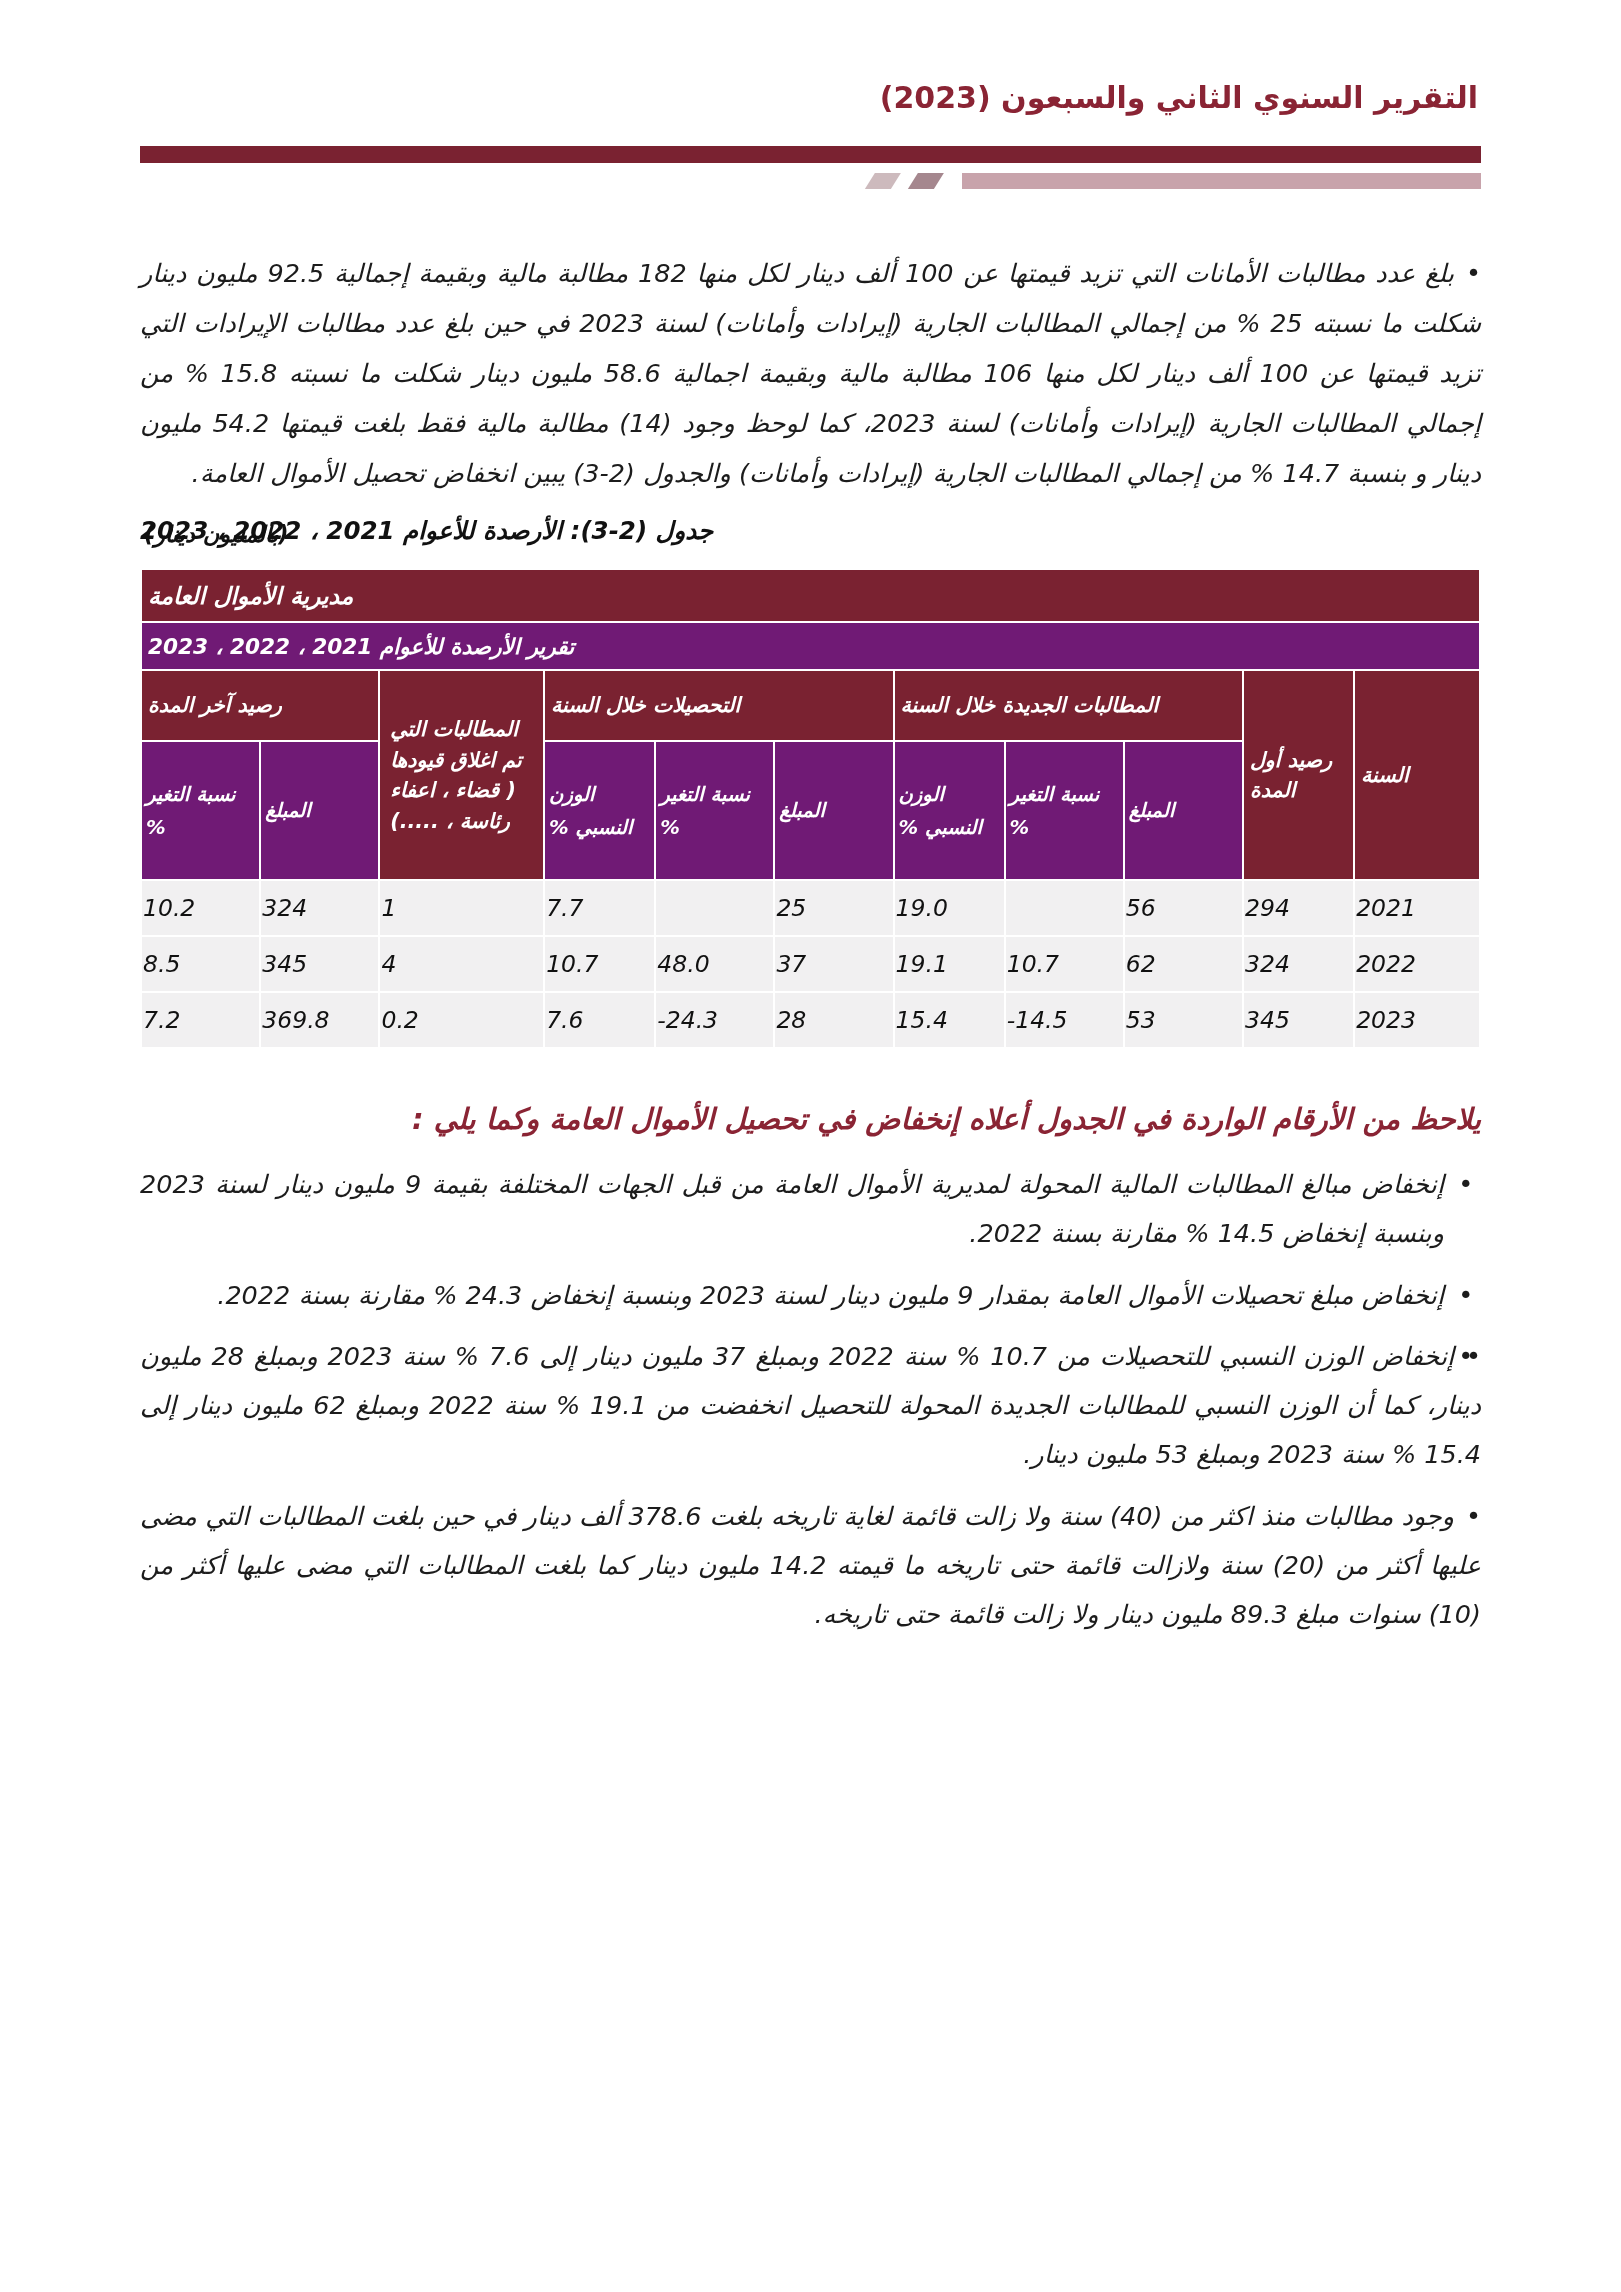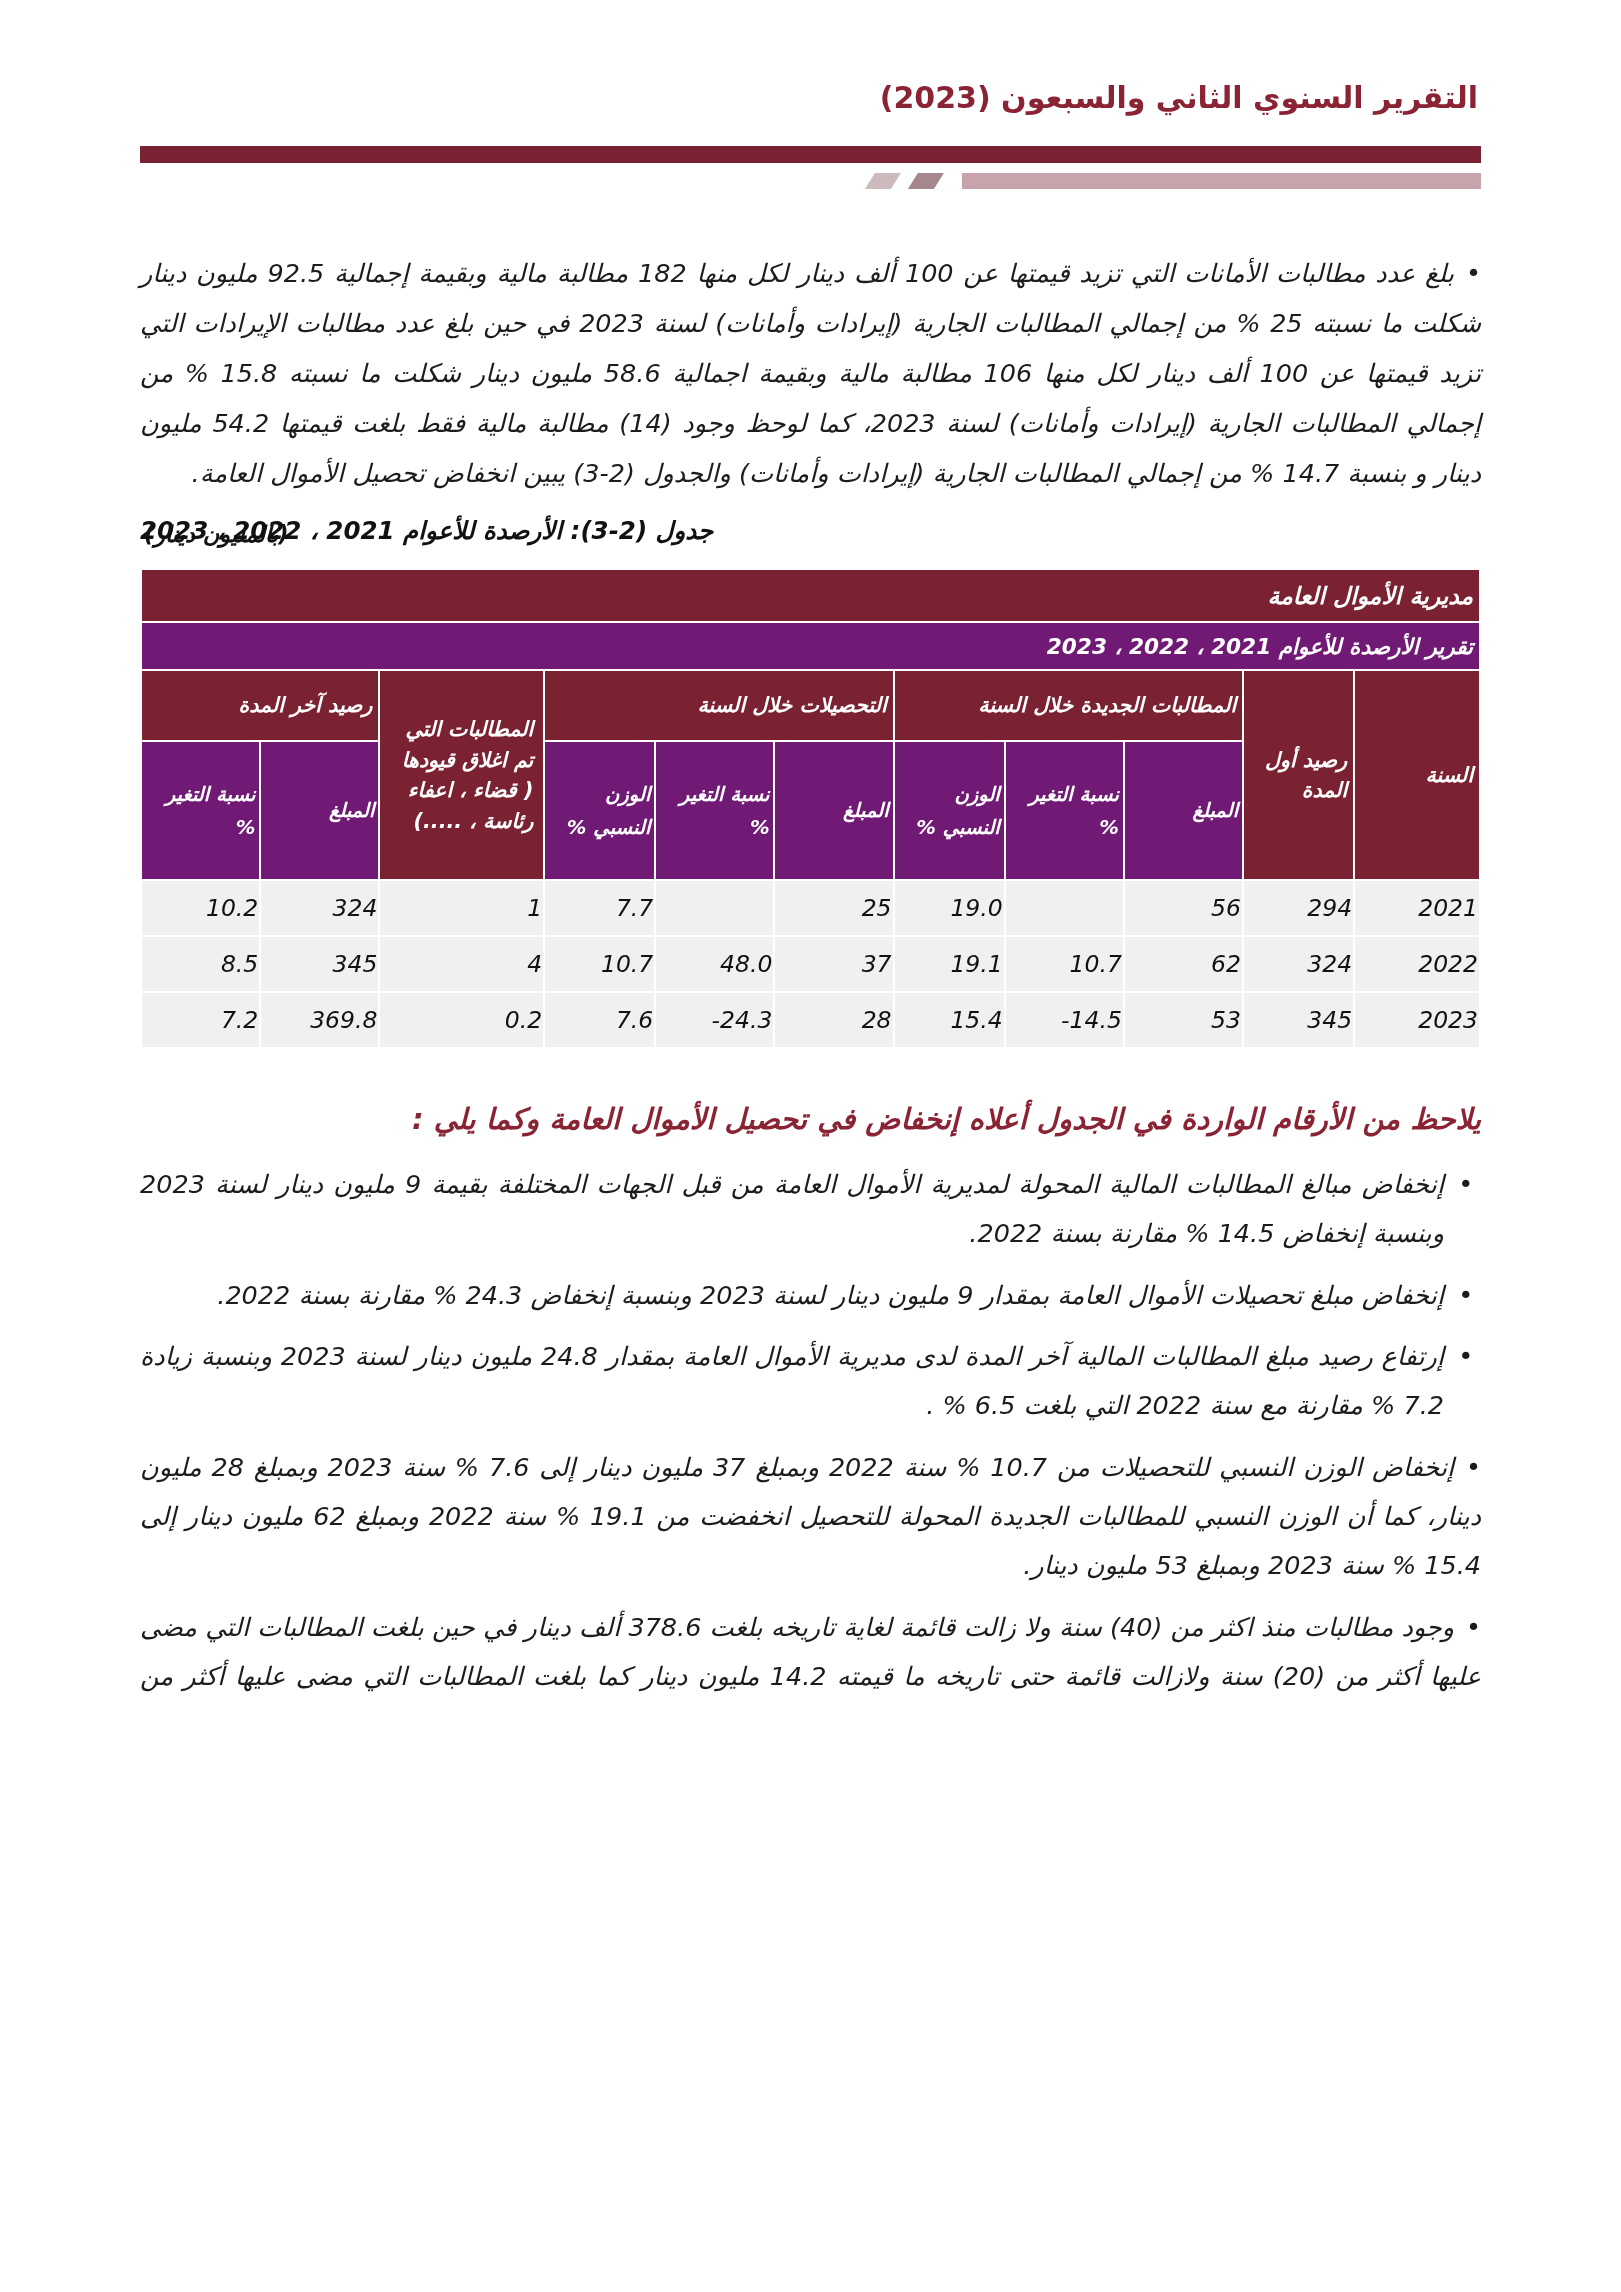--- a/index.html
+++ b/index.html
@@ -53,21 +53,21 @@
     text-align: justify;
   }
   .ib { margin-left: 11.8px; }
 
   .caption-row { position: relative; margin-top: 17.6px; height: 43px; }
   .cap { display: block; text-align: left; font-size: 24.5px; font-weight: bold; color: #111; }
   .unit { position: absolute; left: 3.9px; top: 5.9px; font-size: 22.5px; font-weight: bold; color: #111; }
 
   
   table.balances { width: 100%; border-collapse: collapse; margin-top: 9.8px; table-layout: fixed; }
-  .balances th, .balances td { border: 2.9px solid #ffffff; text-align: right; vertical-align: middle; }
+  .balances th, .balances td { border: 2.9px solid #ffffff; text-align: left; vertical-align: middle; }
   .balances th { color: #ffffff; font-weight: bold; padding: 3.9px 5.9px; }
   th.dark { background: #7a2231; }
   th.pink { background: #701a75; }
   tr.title-row th { height: 53px; font-size: 23.5px; }
   tr.subtitle-row th { height: 48px; font-size: 21.6px; }
   tr.group-row th { font-size: 20.6px; height: 71px; line-height: 1.5; }
   th.closed-cell { font-size: 18.6px; line-height: 1.55; padding: 5.9px 9.8px; }
   tr.subhead-row th { font-size: 19.6px; height: 139px; line-height: 1.7; padding: 3.9px; }
   .balances td {
     background: #f1f0f1;
@@ -211,21 +211,21 @@
           <td>7.2</td>
         </tr>
       </tbody>
     </table>
 
     <h2 class="obs-heading">يلاحظ من الأرقام الواردة في الجدول أعلاه إنخفاض في تحصيل الأموال العامة وكما يلي :</h2>
 
     <ul class="obs-list">
       <li class="hang"><span class="li-bullet">•</span><span>إنخفاض مبالغ المطالبات المالية المحولة لمديرية الأموال العامة من قبل الجهات المختلفة بقيمة 9 مليون دينار لسنة 2023 وبنسبة إنخفاض 14.5 % مقارنة بسنة 2022.</span></li>
       <li class="hang"><span class="li-bullet">•</span><span>إنخفاض مبلغ تحصيلات الأموال العامة بمقدار 9 مليون دينار لسنة 2023 وبنسبة إنخفاض 24.3 % مقارنة بسنة 2022.</span></li>
-      <li class="hang"><span class="li-bullet">•</span><span>إرتفاع رصيد مبلغ المطالبات المالية آخر المدة لدى مديرية الأموال العامة بمقدار 24.8 مليون دينار لسنة 2023 وبنسبة زيادة 7.2 % مقارنة مع سنة 2022 التي بلغت 6.5 % .</span></li>
+      <li class="hang"><span class="li-bullet">•</span></li>
       <li class="flush"><span class="li-bullet">•</span><span>إنخفاض الوزن النسبي للتحصيلات من 10.7 % سنة 2022 وبمبلغ 37 مليون دينار إلى 7.6 % سنة 2023 وبمبلغ 28 مليون دينار، كما أن الوزن النسبي للمطالبات الجديدة المحولة للتحصيل انخفضت من 19.1 % سنة 2022 وبمبلغ 62 مليون دينار إلى 15.4 % سنة 2023 وبمبلغ 53 مليون دينار.</span></li>
       <li class="flush"><span class="li-bullet">•</span><span>وجود مطالبات منذ اكثر من (40) سنة ولا زالت قائمة لغاية تاريخه بلغت 378.6 ألف دينار في حين بلغت المطالبات التي مضى عليها أكثر من (20) سنة ولازالت قائمة حتى تاريخه ما قيمته 14.2 مليون دينار كما بلغت المطالبات التي مضى عليها أكثر من (10) سنوات مبلغ 89.3 مليون دينار ولا زالت قائمة حتى تاريخه.</span></li>
     </ul>
 
   </div>
 
   <div class="footer-line"></div>
   <div class="page-number">34</div>
 
 </div>

